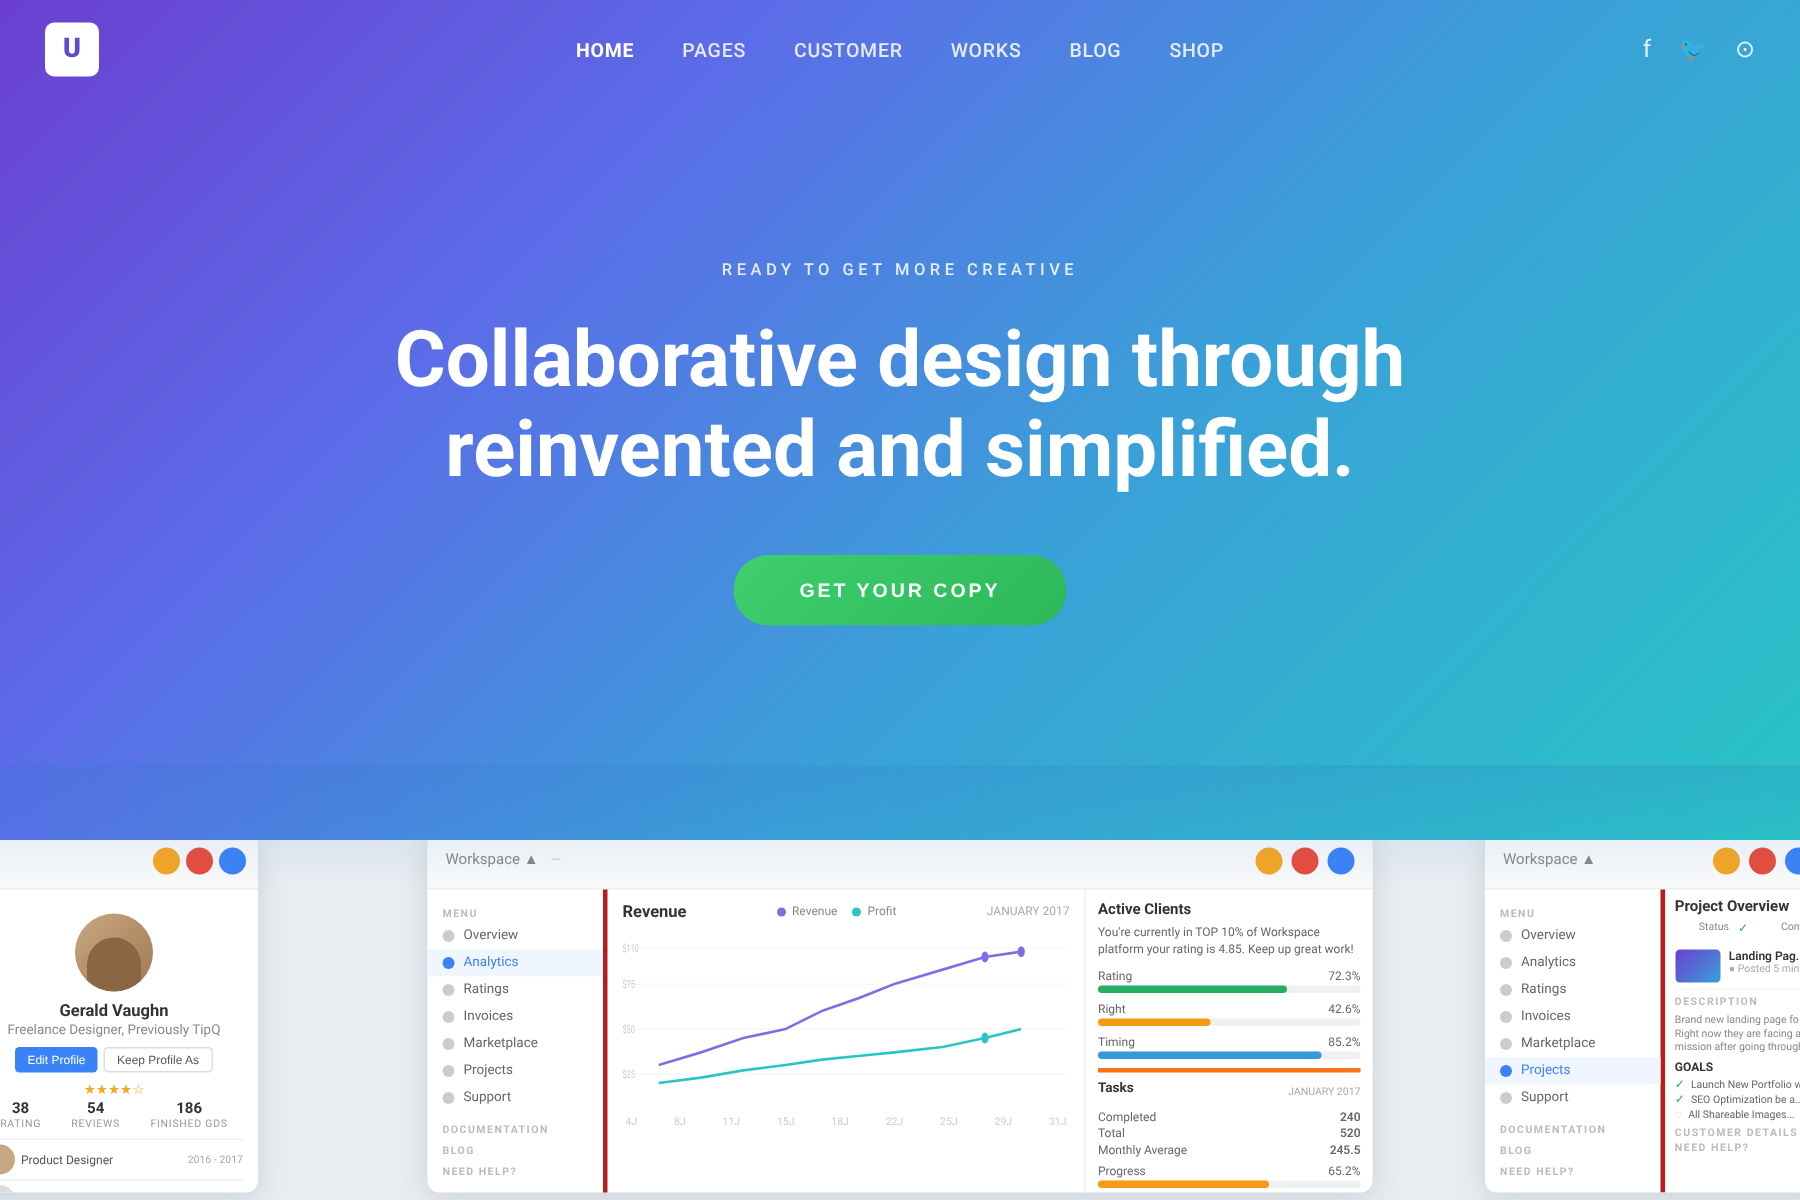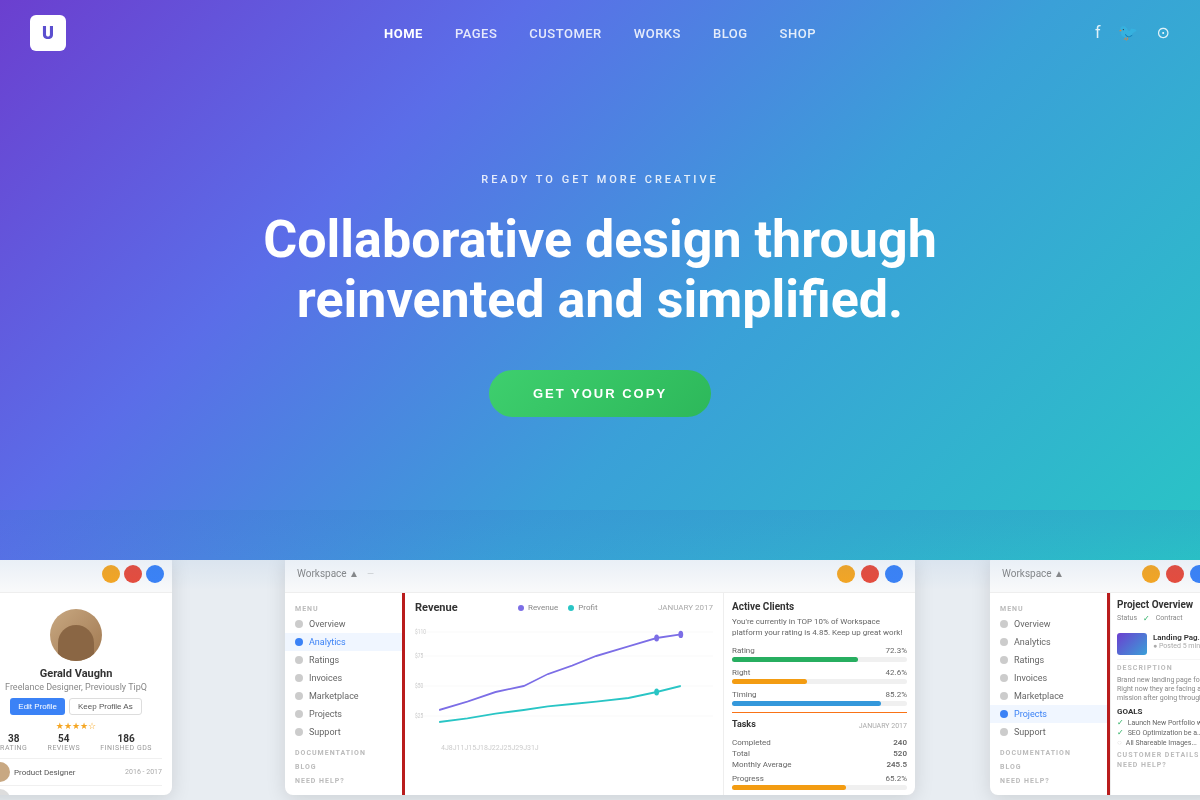--- a/index.html
+++ b/index.html
@@ -187,50 +187,50 @@
     .content-title { font-size: 11px; font-weight: 700; color: #333; }
     .legend { display: flex; gap: 10px; }
     .legend-item { display: flex; align-items: center; gap: 4px; font-size: 8px; color: #888; }
     .legend-dot { width: 6px; height: 6px; border-radius: 50%; }
     .legend-dot.purple { background: #7c6ee6; }
     .legend-dot.teal { background: #29c5c5; }
     .date-label { font-size: 8px; color: #aaa; }
 
     
     .chart-area { width: 100%; height: 120px; }
-    .chart-labels { display: flex; padding: 0 2px; margin-left: 24px; }
+    .chart-labels { display: flex; justify-content: space-between; padding: 0 2px; }
     .chart-label { font-size: 7px; color: #ccc; }
 
     
     .right-split { width: 192px; border-left: 1px solid #eee; padding: 8px; }
     .active-clients-title { font-size: 10px; font-weight: 700; color: #333; margin-bottom: 4px; }
     .active-clients-text { font-size: 8px; color: #666; line-height: 1.4; margin-bottom: 8px; }
     .metric-row { margin-bottom: 6px; }
     .metric-label { font-size: 8px; color: #666; margin-bottom: 2px; display: flex; justify-content: space-between; }
     .progress-bar { height: 5px; background: #f0f0f0; border-radius: 3px; }
     .progress-fill { height: 5px; border-radius: 3px; }
     .fill-green { background: #27ae60; }
     .fill-orange { background: #f39c12; }
     .fill-blue { background: #3498db; }
-    .tasks-section { border-top: 1px solid #f97316; padding-top: 6px; margin-top: 2px; }
+    .tasks-section { border-top: 3px solid #f97316; padding-top: 6px; margin-top: 2px; }
     .tasks-title { font-size: 9px; font-weight: 700; color: #333; margin-bottom: 4px; }
     .task-row { display: flex; justify-content: space-between; font-size: 8px; color: #666; padding: 1px 0; }
     .task-value { font-weight: 600; }
 
     
     .card-workspace {
       right: -20px;
       top: -5px;
       width: 230px;
       height: 240px;
     }
     .project-overview { flex: 1; border-left: 1px solid #eee; padding: 6px; }
     .po-title { font-size: 10px; font-weight: 700; color: #333; margin-bottom: 4px; }
     .po-status-row { display: flex; gap: 6px; margin-bottom: 6px; }
-    .po-status { font-size: 7px; color: #888; }
+    .po-status { font-size: 7px; color: #888; margin-left: 16px; }
     .po-check { color: #27ae60; font-size: 8px; }
     .project-item { display: flex; gap: 6px; align-items: flex-start; padding: 4px 0; border-bottom: 1px solid #f5f5f5; }
     .project-thumb { width: 30px; height: 22px; background: linear-gradient(135deg, #6b3fcf, #3aa0d8); border-radius: 3px; flex-shrink: 0; }
     .project-name { font-size: 8px; font-weight: 600; color: #333; }
     .project-meta { font-size: 7px; color: #aaa; }
     .project-desc { font-size: 7px; color: #888; line-height: 1.3; margin-top: 4px; }
     .goals-title { font-size: 8px; font-weight: 700; color: #333; margin: 4px 0 2px; }
     .goal-item { display: flex; align-items: center; gap: 4px; font-size: 7px; color: #666; margin: 1px 0; }
     .goal-check { color: #27ae60; font-size: 8px; }
     .hero-bottom-overlay {

